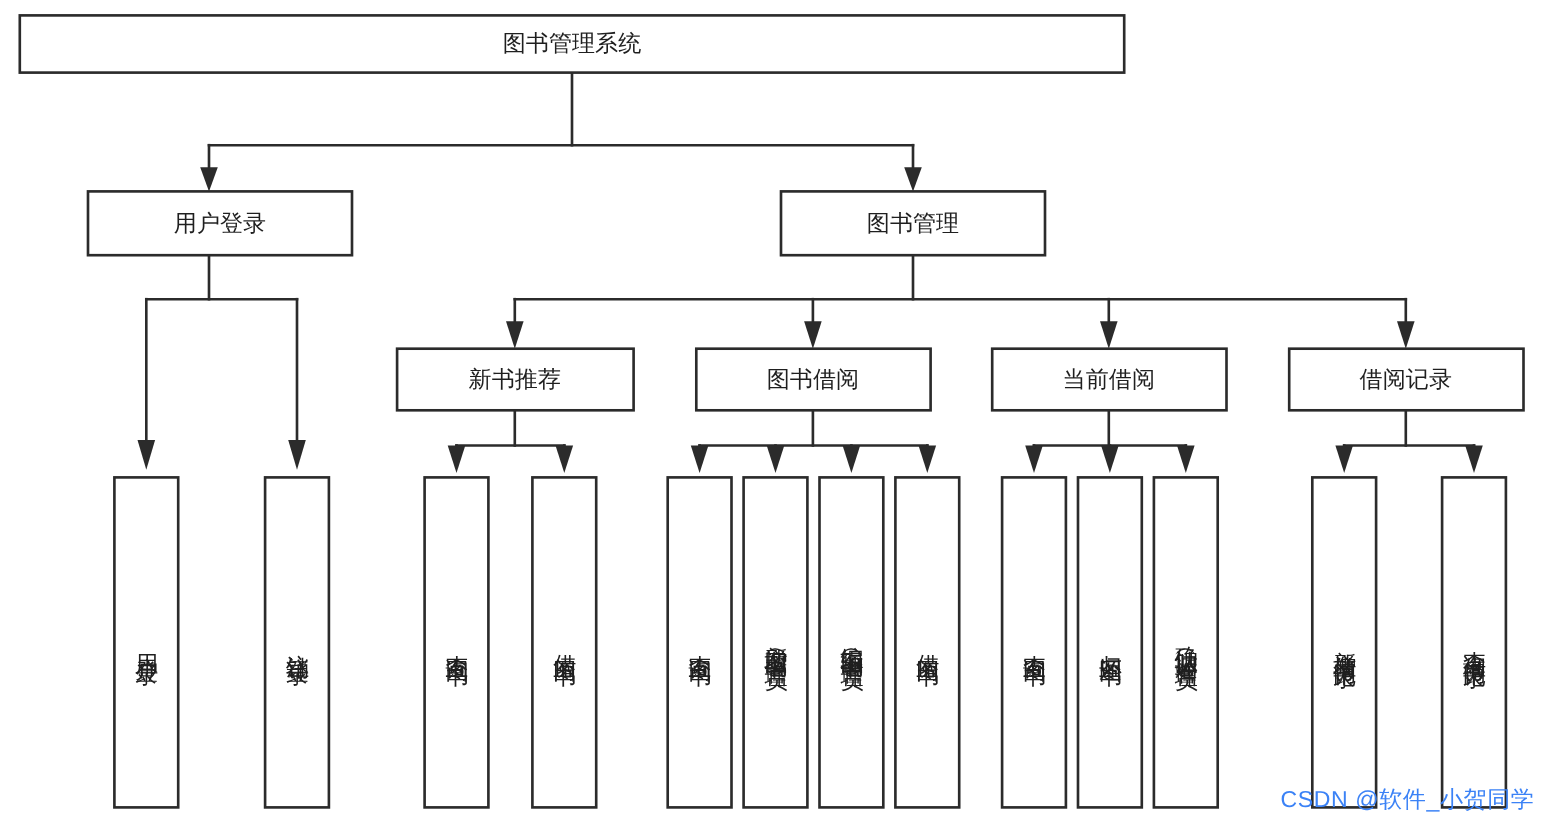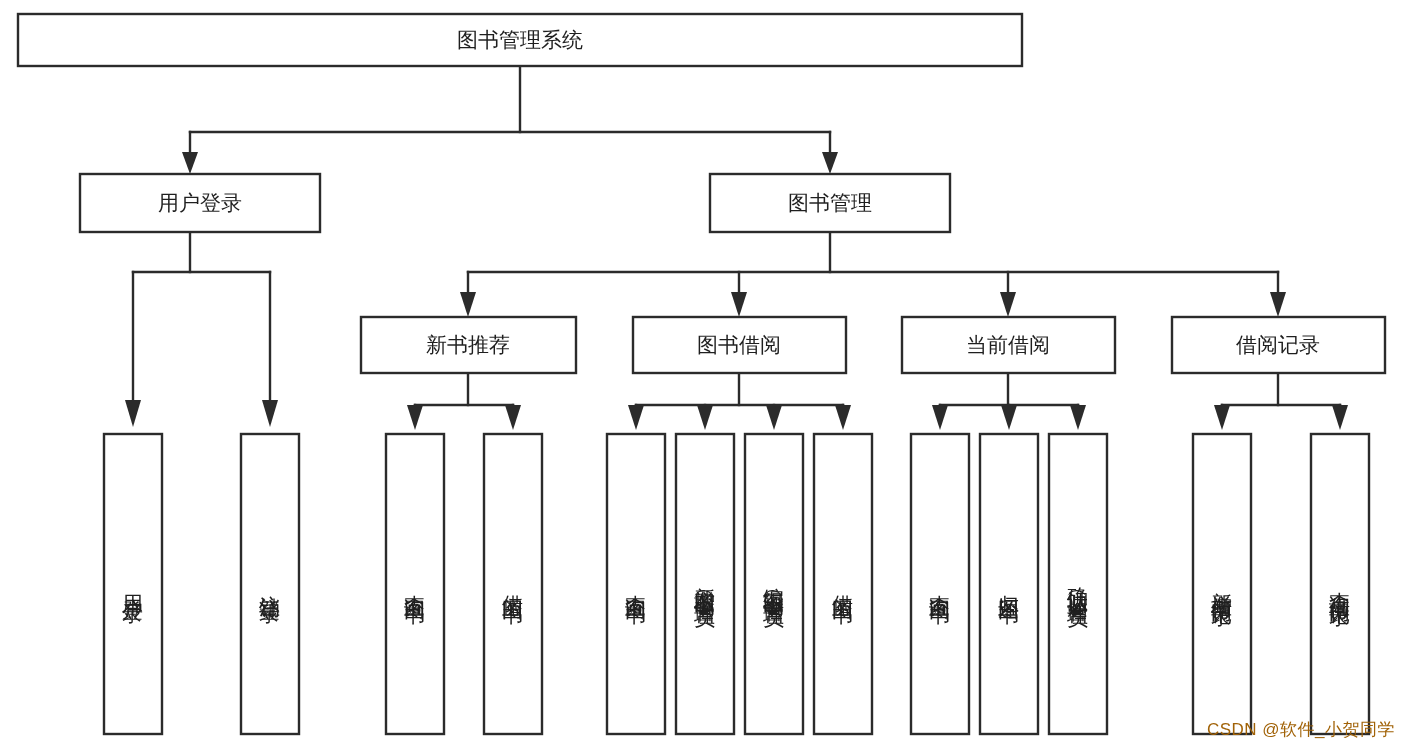--- a/index.html
+++ b/index.html
@@ -56,22 +56,22 @@
     writing-mode: vertical-rl;
     text-orientation: upright;
     text-anchor: middle;
     letter-spacing: 3px;
   }
   .watermark-text {
     position: absolute;
     right: 10px;
     bottom: 6px;
     font-family: "Liberation Sans", "DejaVu Sans", sans-serif;
-    font-size: 17px;
-    color: #a16207;
+    font-size: 21px;
+    color: #3b82f6;
     white-space: nowrap;
     letter-spacing: 0.5px;
   }
 </style>
 </head>
 <body>
 
 <div id="diagram-root">
 
   <svg class="diagram-svg" viewBox="0 0 1405 747" xmlns="http://www.w3.org/2000/svg">

